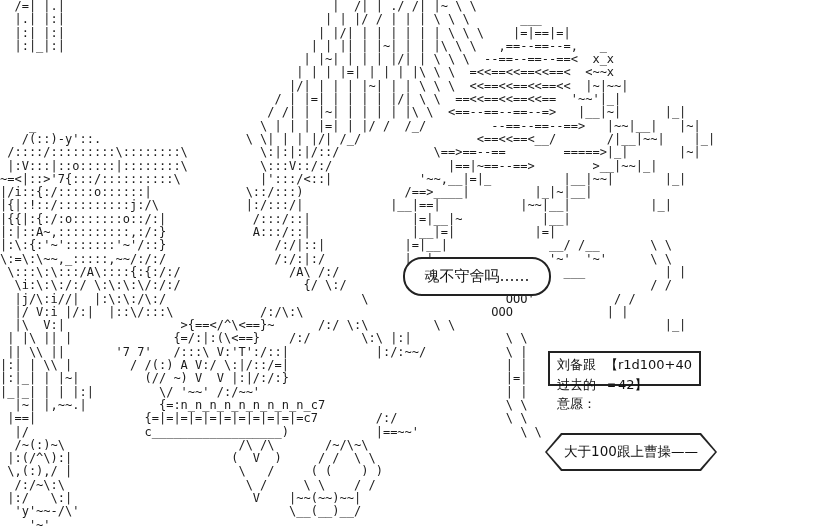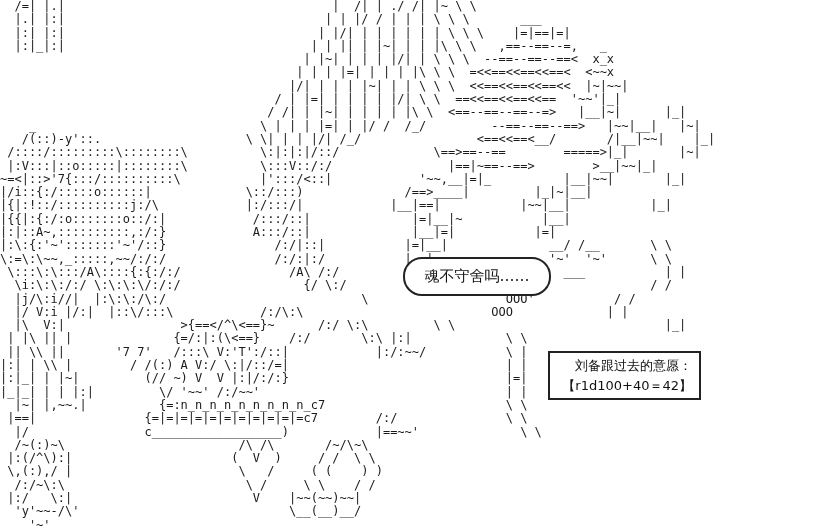--- a/index.html
+++ b/index.html
@@ -26,23 +26,23 @@
     font-family: "DejaVu Sans", "Liberation Sans", sans-serif;
     color: #111111;
     box-sizing: border-box;
   }
   #speech1 {
     left: 403px; top: 257px; width: 148px; height: 39px;
     border: 2px solid #222222; border-radius: 19px;
     font-size: 15px;
   }
   #rollbox {
-    left: 548px; top: 351px; width: 153px; height: 49px;
+    left: 548px; top: 351px; width: 153px; height: 35px;
     border: 2px solid #222222;
-    flex-direction: column; align-items: flex-end; justify-content: center;
+    flex-direction: row; align-items: flex-start; justify-content: center;
     padding: 2px 7px;
     font-size: 13px; line-height: 1.5;
   }
   #speech2-outer {
     position: absolute;
     left: 545px; top: 433px; width: 172px; height: 38px;
     background: #222222;
     clip-path: polygon(16px 0, calc(100% - 16px) 0, 100% 50%, calc(100% - 16px) 100%, 16px 100%, 0 50%);
   }
   #speech2-inner {
@@ -102,14 +102,19 @@
 
   <div class="bubble" id="speech1">
     <span>魂不守舍吗……</span>
   </div>
 
   <div class="bubble" id="rollbox">
     <span>刘备跟过去的意愿：</span>
     <span>【r1d100+40＝42】</span>
   </div>
 
+  <div id="speech2-outer">
+    <div id="speech2-inner">
+      <span>大于100跟上曹操——</span>
+    </div>
+  </div>
 
 </div>
 
 </body></html>

